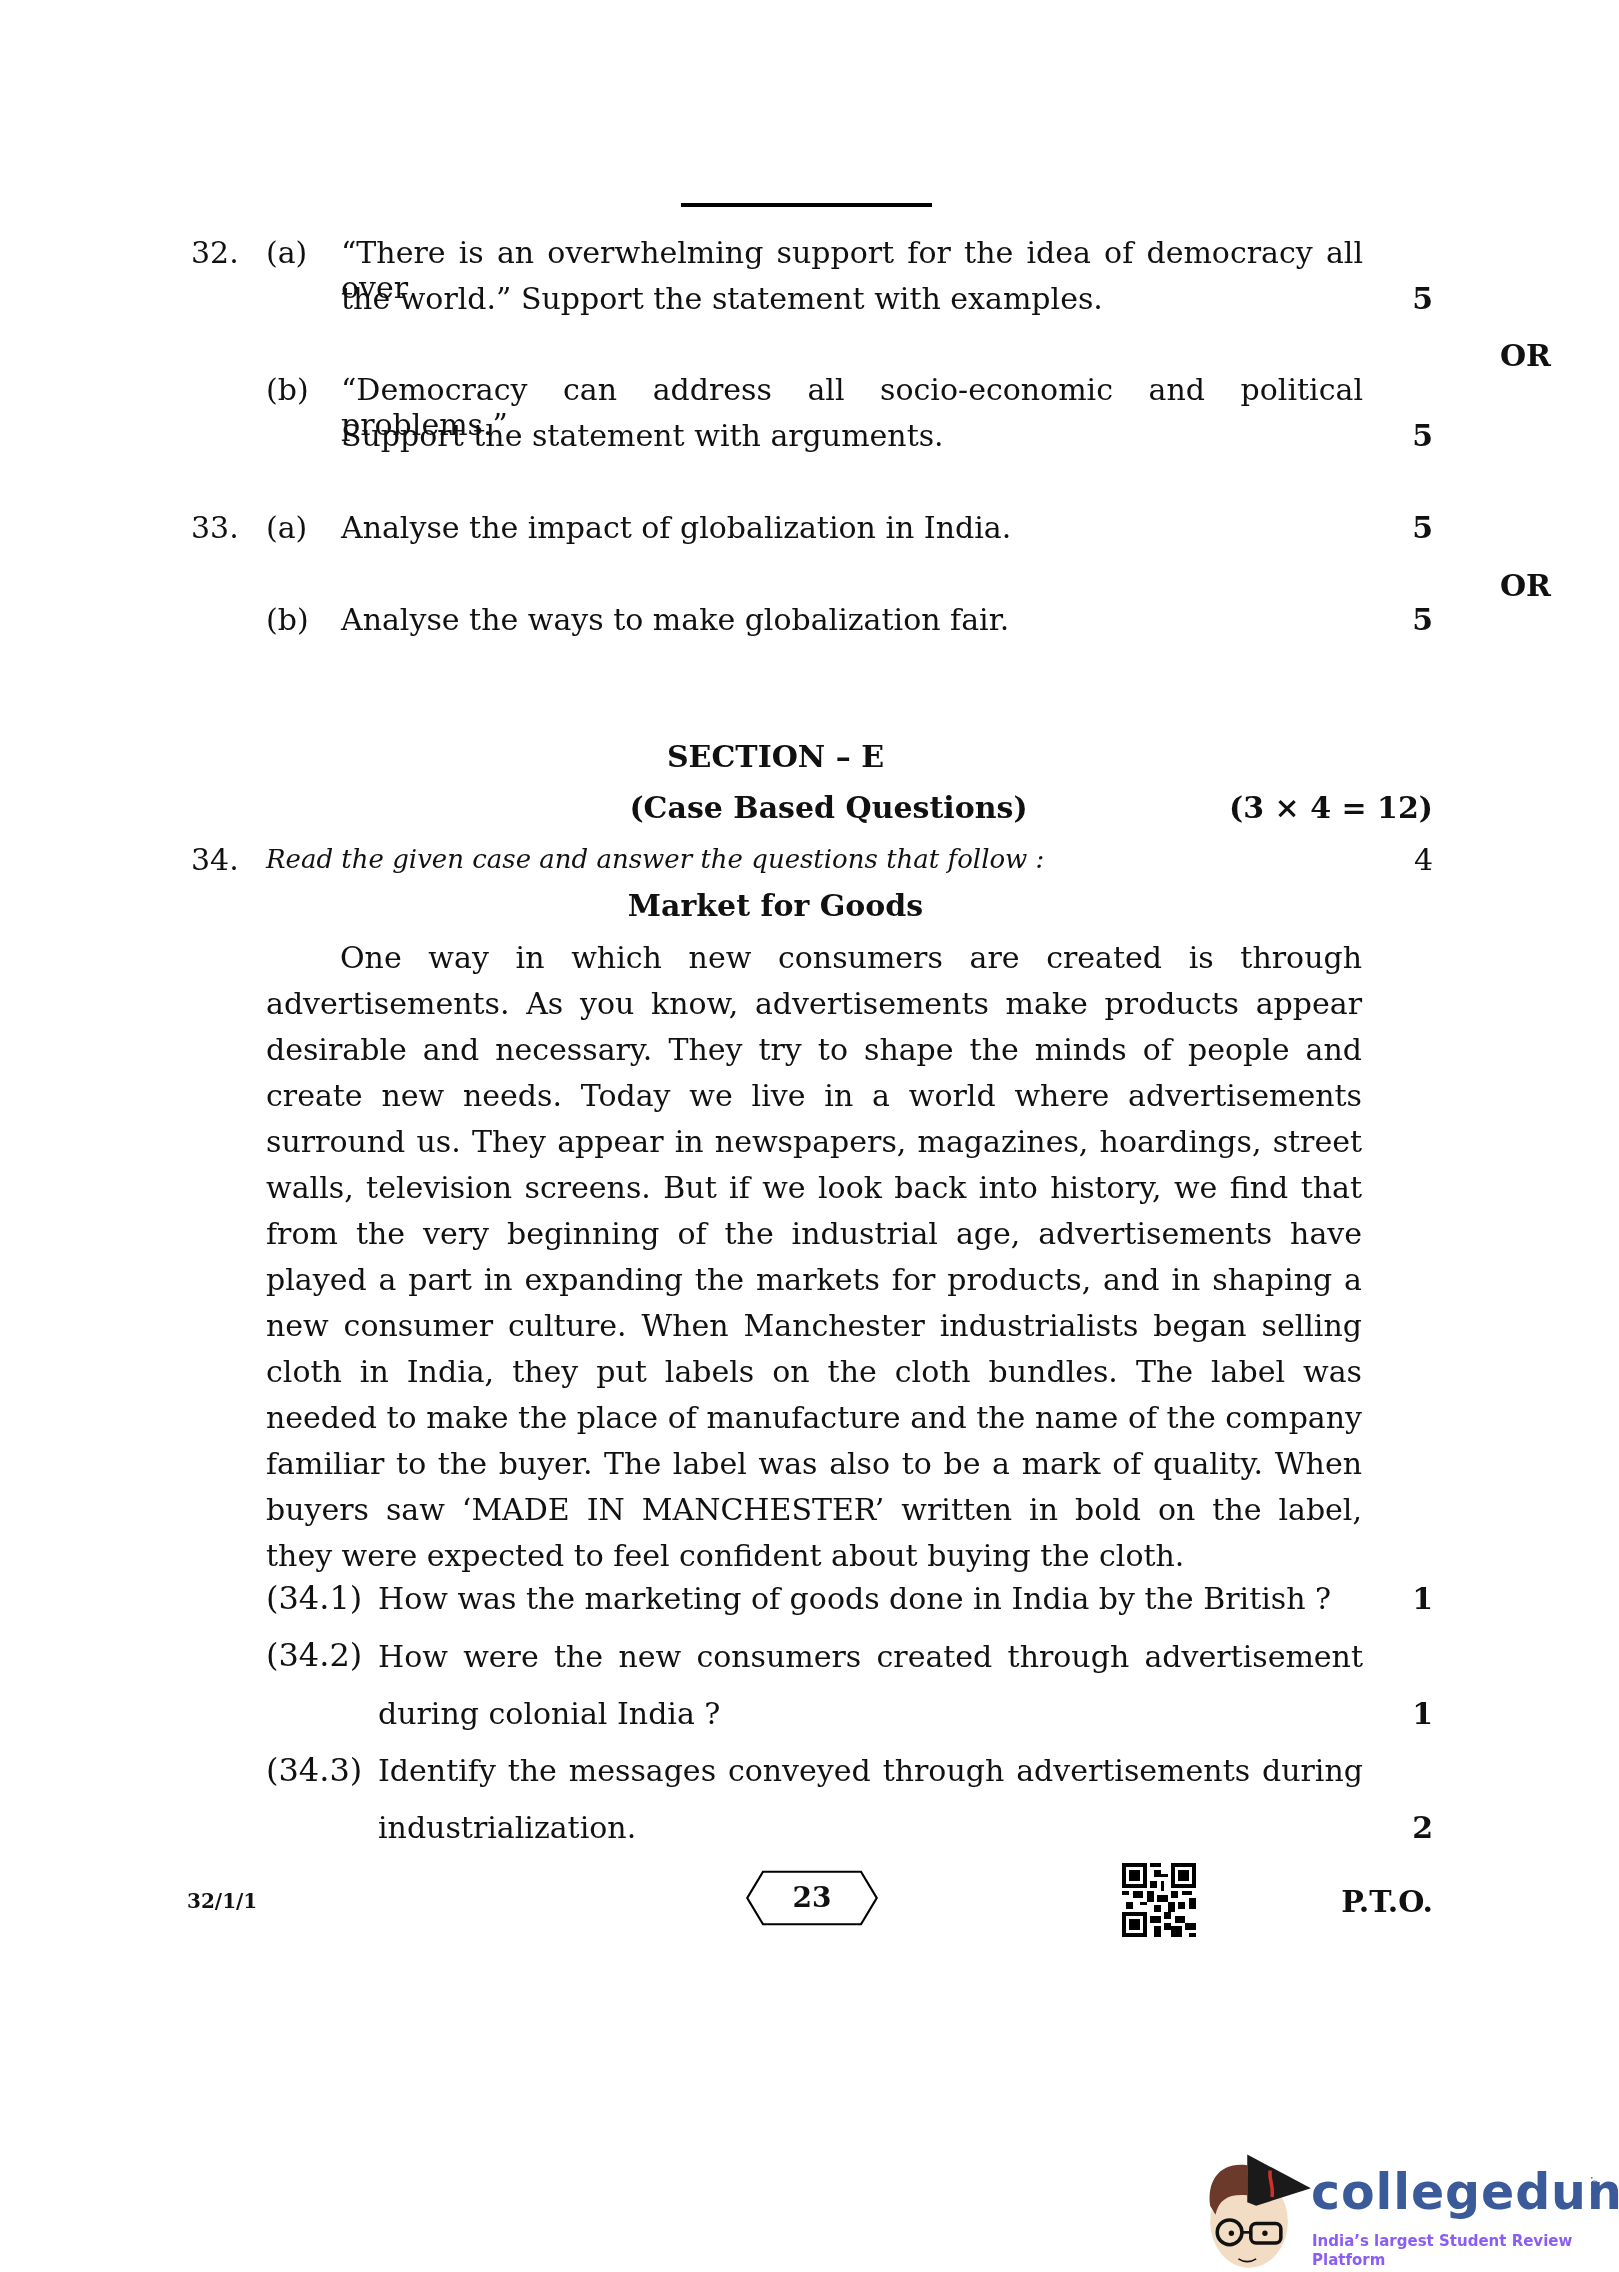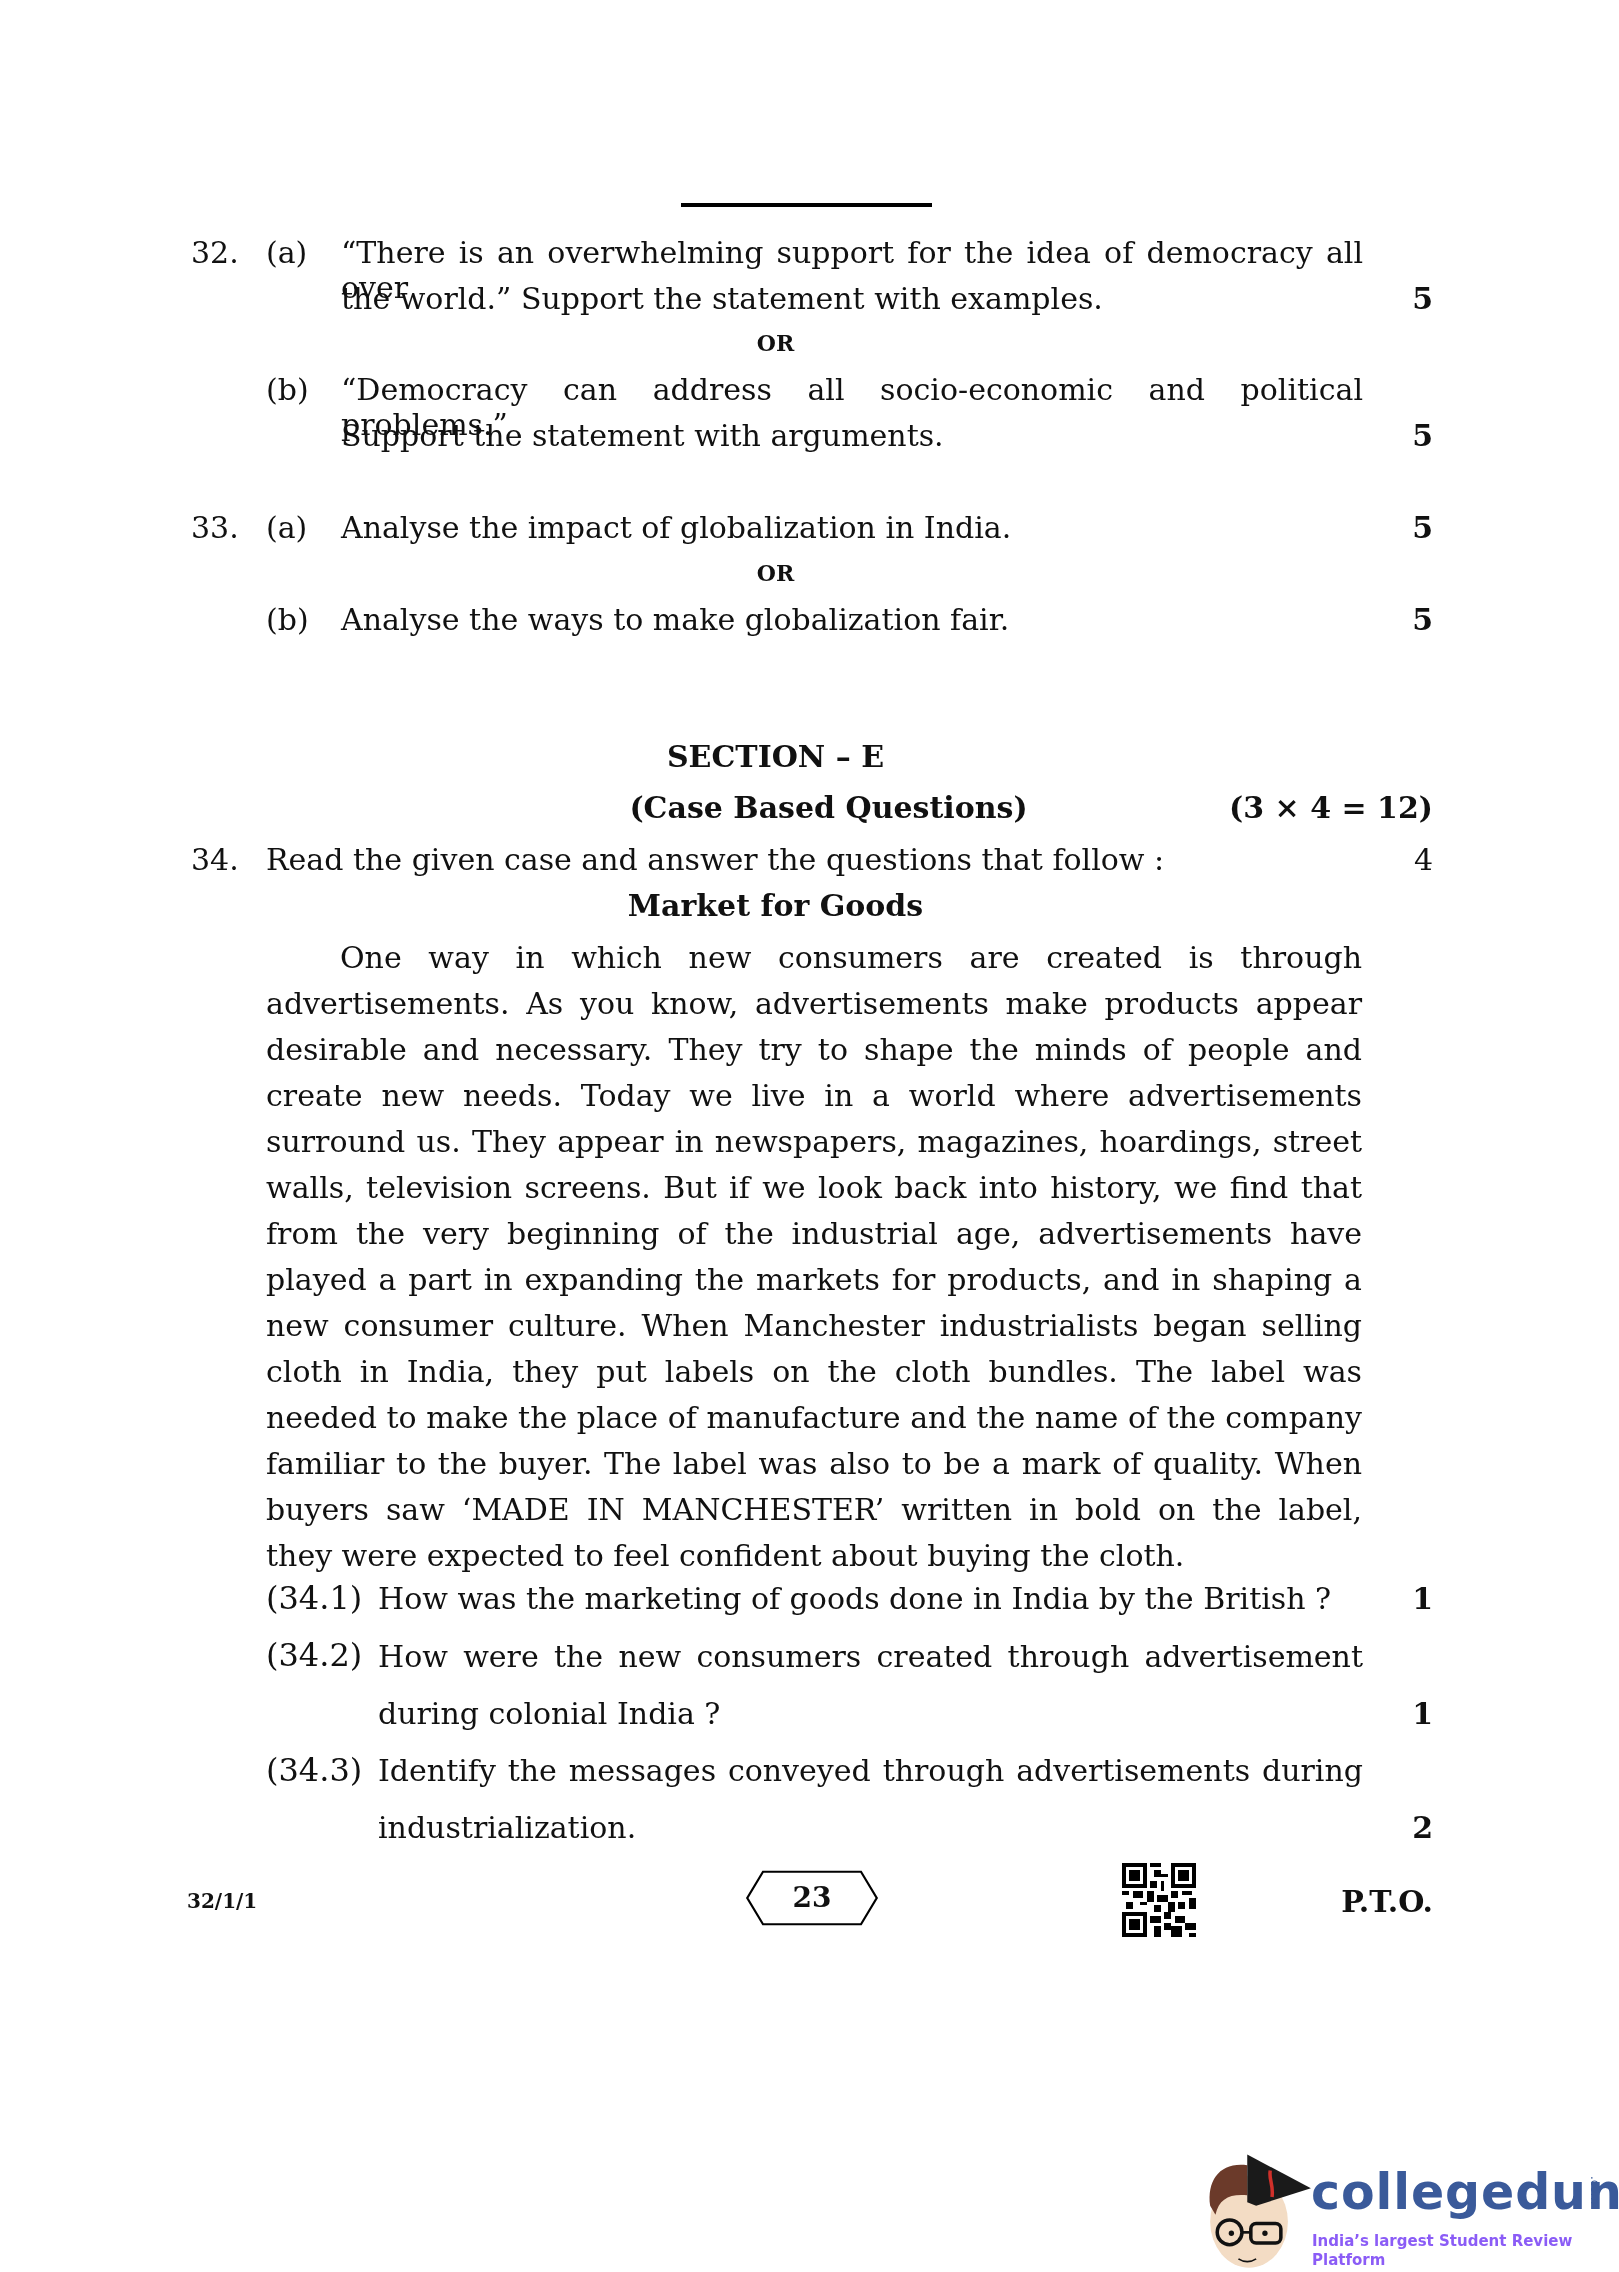--- a/index.html
+++ b/index.html
@@ -4,27 +4,27 @@
 <style>
   html, body { margin: 0; padding: 0; background: #ffffff; }
   body {
     width: 1620px; height: 2273px; position: relative; overflow: hidden;
     font-family: "DejaVu Serif", "Liberation Serif", serif;
     color: #111111;
   }
   .page { position: absolute; left: 0; top: 0; width: 1620px; height: 2273px; }
   .top-rule { position: absolute; left: 681px; top: 203px; width: 251px; height: 4.4px; background: #000; }
 
-  .line { position: absolute; font-size: 30px; line-height: 35px; white-space: nowrap; }
+  .line { position: absolute; font-size: 26px; line-height: 35px; white-space: nowrap; font-style: italic; }
   .qnum { position: absolute; left: 191px; font-size: 30px; line-height: 35px; }
   .part { position: absolute; left: 266px; font-size: 30px; line-height: 35px; }
   .text { position: absolute; left: 341px; width: 1022px; font-size: 30px; line-height: 35px; }
   .justify { text-align: justify; text-align-last: justify; }
   .marks { position: absolute; right: 187px; font-size: 30px; line-height: 35px; font-weight: bold; text-align: right; }
-  .or { position: absolute; left: 0; width: 1551px; text-align: center; font-size: 22px; line-height: 35px; font-weight: bold; }
+  .or { position: absolute; left: 0; width: 1551px; text-align: right; font-size: 30px; line-height: 35px; font-weight: bold; margin-top: 12px; }
   .center { position: absolute; left: 0; width: 1551px; text-align: center; font-size: 30px; line-height: 35px; font-weight: bold; }
 
   .passage { position: absolute; left: 266px; width: 1096px; top: 935px; font-size: 30px; line-height: 46px; text-align: justify; }
   .passage p { margin: 0; text-indent: 74px; }
 
   .sub-label { position: absolute; left: 266px; font-size: 32px; line-height: 35px; }
   .sub-text { position: absolute; left: 378px; width: 985px; font-size: 30px; line-height: 57px; text-align: justify; }
 
   .footer-code { position: absolute; left: 187px; top: 1884px; font-size: 20px; font-weight: bold; line-height: 35px; }
   .page-hex { position: absolute; left: 745px; top: 1870px; width: 134px; height: 56px; }

